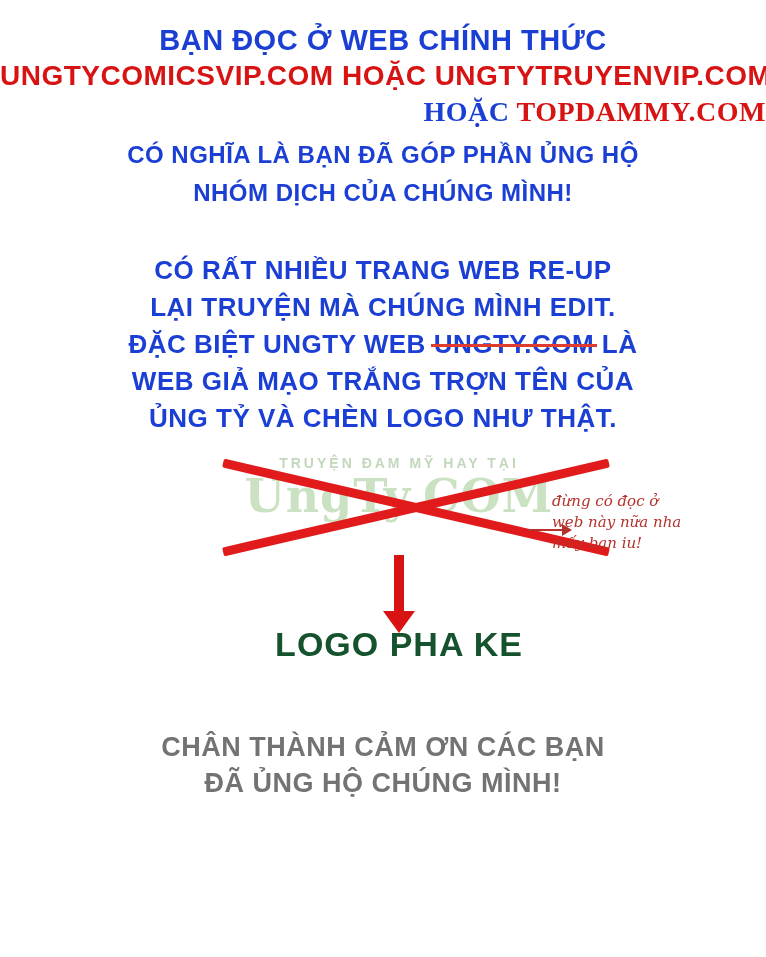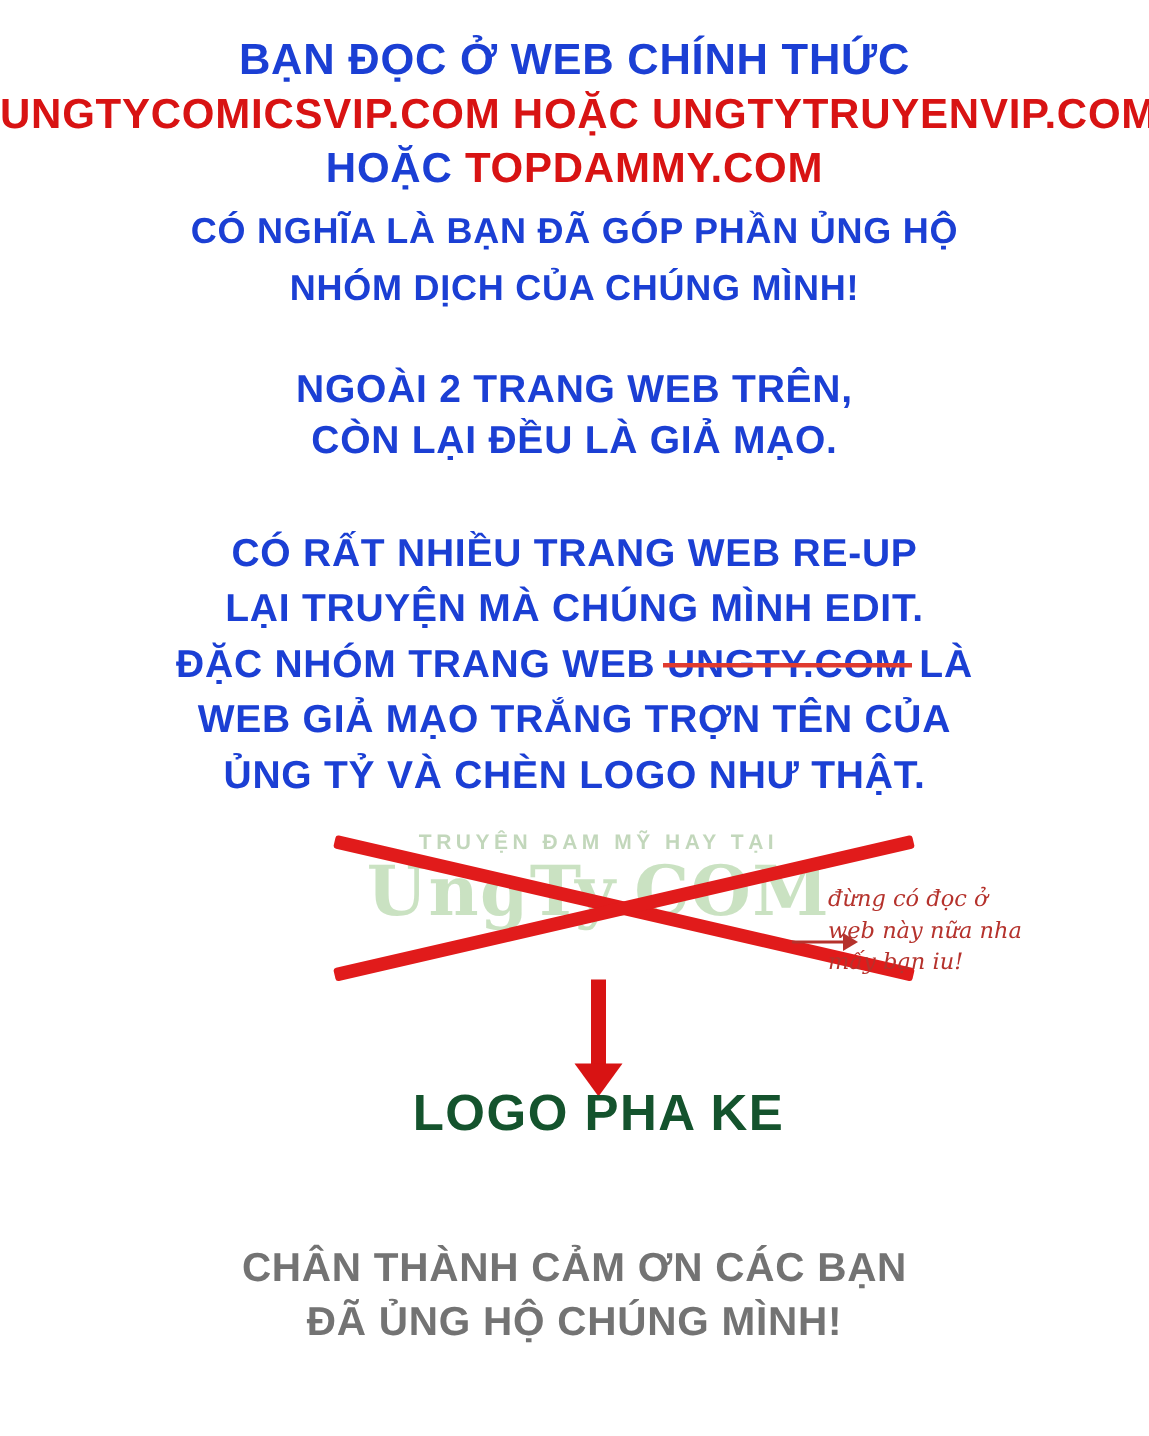--- a/index.html
+++ b/index.html
@@ -37,23 +37,25 @@
   }
   .header .line {
     font-size: 29px;
     line-height: 36px;
     font-weight: bold;
     color: #1b3fd4;
   }
   .header .line.red {
     color: #d81313;
     font-size: 28px;
+    text-align: right;
   }
   .header .line.red.small {
     font-size: 28px;
+    font-family: Liberation Serif, serif;
   }
   .header .mixed .blue { color: #1b3fd4; }
   .header .mixed .red  { color: #d81313; }
 
   .header-sub {
     margin-top: 6px;
   }
   .header-sub .line {
     font-size: 24px;
     line-height: 38px;
@@ -229,29 +231,25 @@
   <div class="notice-block header">
     <span class="line">BẠN ĐỌC Ở WEB CHÍNH THỨC</span>
     <span class="line red mixed"><span class="red">UNGTYCOMICSVIP.COM</span> <span class="red">HOẶC</span> <span class="red">UNGTYTRUYENVIP.COM</span></span>
     <span class="line red small mixed"><span class="blue">HOẶC</span> <span class="red">TOPDAMMY.COM</span></span>
     <div class="header-sub">
       <span class="line">CÓ NGHĨA LÀ BẠN ĐÃ GÓP PHẦN ỦNG HỘ</span>
       <span class="line">NHÓM DỊCH CỦA CHÚNG MÌNH!</span>
     </div>
   </div>
 
-  <div class="notice-block para">
-    <span class="line">NGOÀI 2 TRANG WEB TRÊN,</span>
-    <span class="line">CÒN LẠI ĐỀU LÀ GIẢ MẠO.</span>
-  </div>
 
   <div class="notice-block para para2">
     <span class="line">CÓ RẤT NHIỀU TRANG WEB RE-UP</span>
     <span class="line">LẠI TRUYỆN MÀ CHÚNG MÌNH EDIT.</span>
-    <span class="line"><span>ĐẶC NHÓM TRANG WEB</span> <span class="struck"><span>UNGTY.COM</span><span class="bar"></span></span> <span>LÀ</span></span>
+    <span class="line"><span>ĐẶC BIỆT UNGTY WEB</span> <span class="struck"><span>UNGTY.COM</span><span class="bar"></span></span> <span>LÀ</span></span>
     <span class="line">WEB GIẢ MẠO TRẮNG TRỢN TÊN CỦA</span>
     <span class="line">ỦNG TỶ VÀ CHÈN LOGO NHƯ THẬT.</span>
   </div>
 
   <div class="logo-area">
     <div class="fake-logo">
       <div class="tag">TRUYỆN ĐAM MỸ HAY TẠI</div>
       <div class="brand">UngTy.COM</div>
     </div>
 

